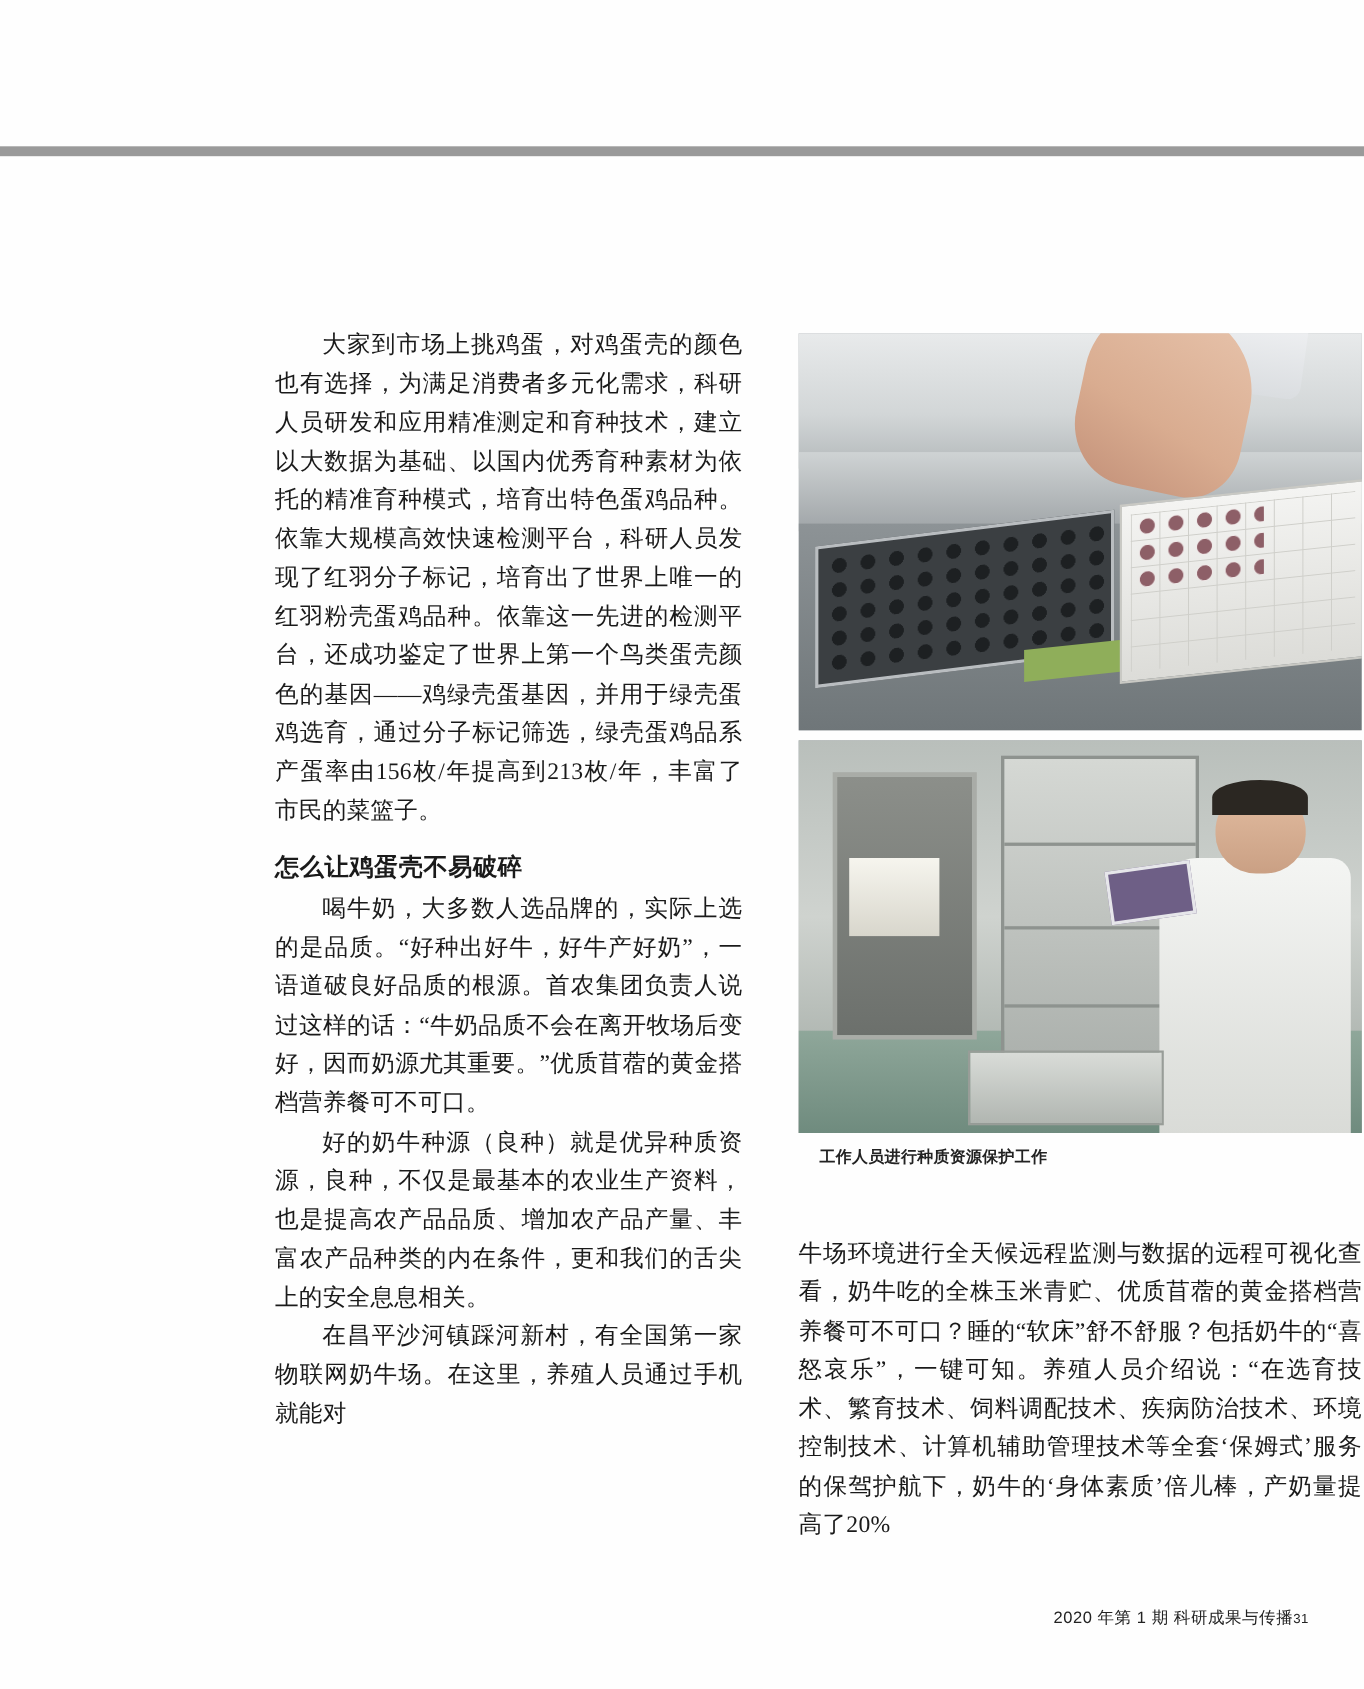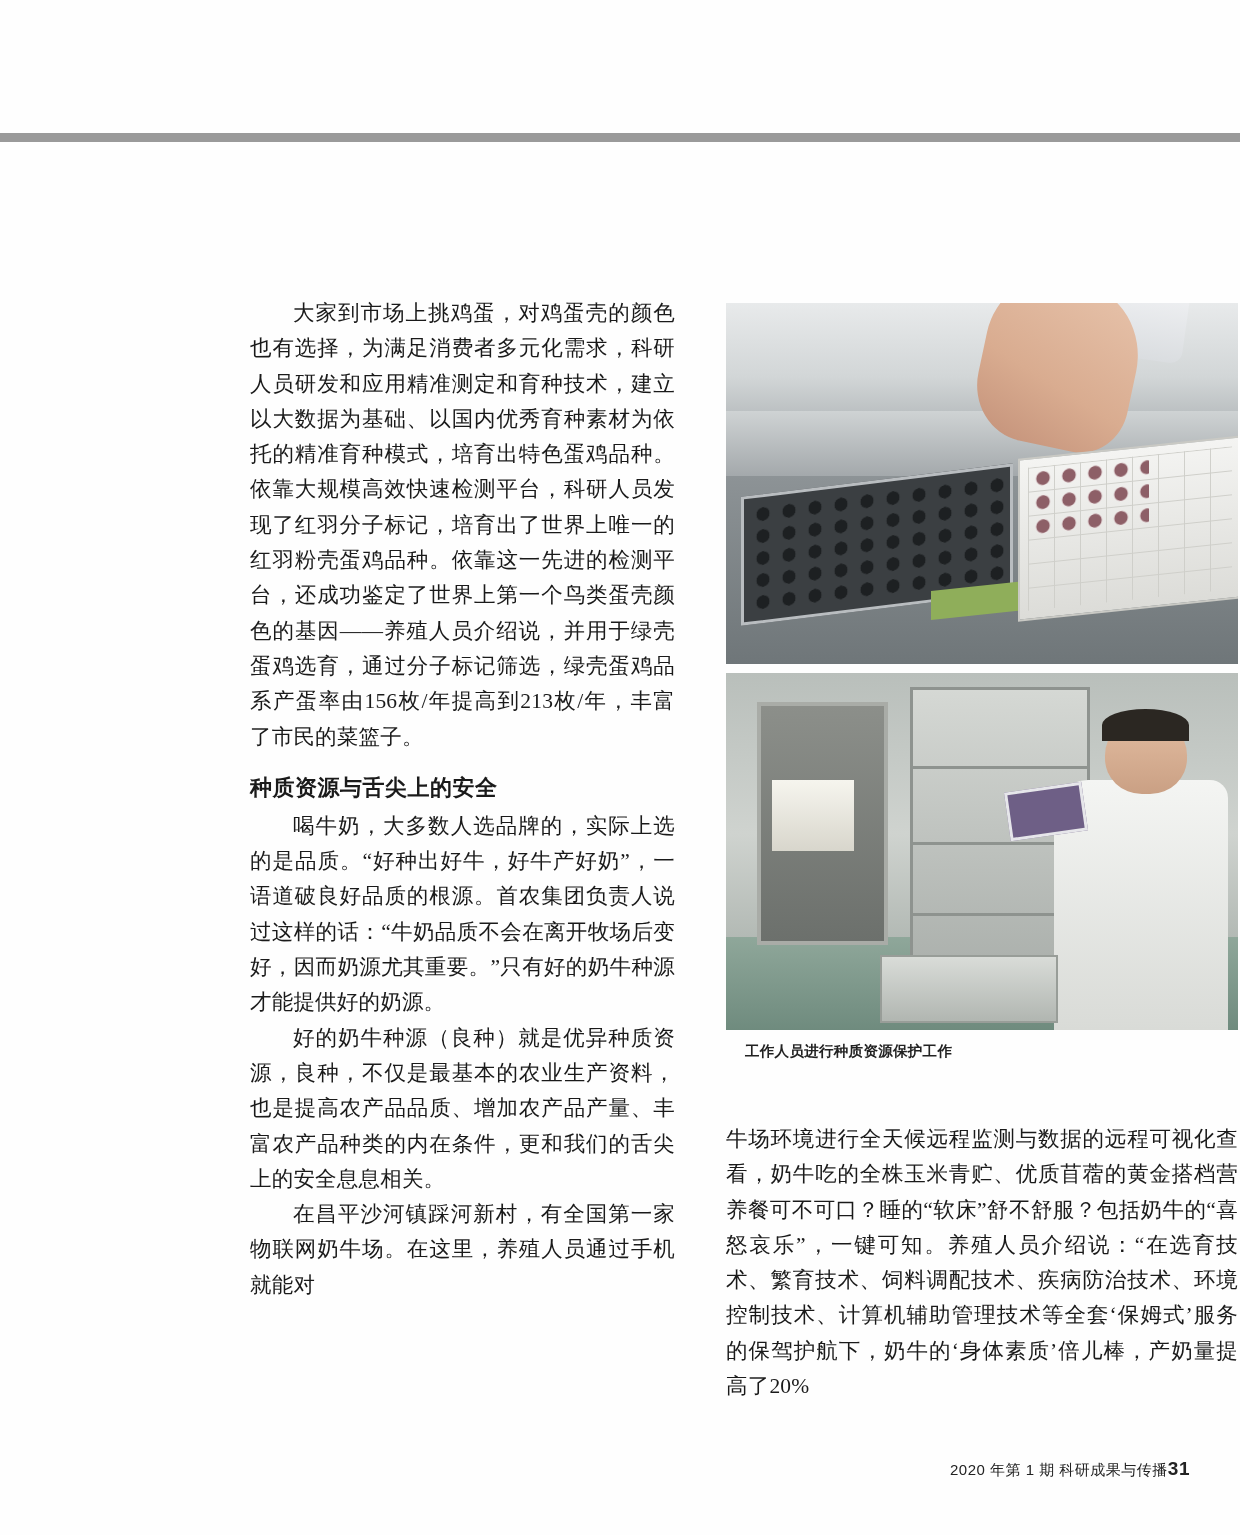--- a/index.html
+++ b/index.html
@@ -99,22 +99,22 @@
     right: 50px;
     bottom: 55px;
     font-size: 15px;
     font-family: "Liberation Sans", "DejaVu Sans", sans-serif;
     color: #222;
     letter-spacing: 0.5px;
     display: flex;
     align-items: baseline;
   }
   .footer .pageno {
-    font-size: 19px;
-    font-weight: bold;
+    font-size: 12px;
+    font-weight: normal;
   }
 
   
   .p1-bg-top {
     position: absolute; left: 0; top: 0; width: 100%; height: 34%;
     background: linear-gradient(180deg,#e8eaeb 0%,#d2d6d7 60%,#b3b8ba 100%);
   }
   .p1-bg-mid {
     position: absolute; left: 0; top: 30%; width: 100%; height: 20%;
     background: linear-gradient(180deg,#cfd3d4 0%,#9fa4a7 100%);
@@ -223,23 +223,23 @@
   }
 </style>
 </head>
 <body>
 
 <div class="page">
 
   <div class="top-rule"></div>
 
   <div class="col-left">
-    <p class="body">大家到市场上挑鸡蛋，对鸡蛋壳的颜色也有选择，为满足消费者多元化需求，科研人员研发和应用精准测定和育种技术，建立以大数据为基础、以国内优秀育种素材为依托的精准育种模式，培育出特色蛋鸡品种。依靠大规模高效快速检测平台，科研人员发现了红羽分子标记，培育出了世界上唯一的红羽粉壳蛋鸡品种。依靠这一先进的检测平台，还成功鉴定了世界上第一个鸟类蛋壳颜色的基因——养殖人员介绍说，并用于绿壳蛋鸡选育，通过分子标记筛选，绿壳蛋鸡品系产蛋率由156枚/年提高到213枚/年，丰富了市民的菜篮子。</p>
-    <h2 class="sub">种质资源与舌尖上的安全</h2>
-    <p class="body">喝牛奶，大多数人选品牌的，实际上选的是品质。“好种出好牛，好牛产好奶”，一语道破良好品质的根源。首农集团负责人说过这样的话：“牛奶品质不会在离开牧场后变好，因而奶源尤其重要。”只有好的奶牛种源才能提供好的奶源。</p>
+    <p class="body">大家到市场上挑鸡蛋，对鸡蛋壳的颜色也有选择，为满足消费者多元化需求，科研人员研发和应用精准测定和育种技术，建立以大数据为基础、以国内优秀育种素材为依托的精准育种模式，培育出特色蛋鸡品种。依靠大规模高效快速检测平台，科研人员发现了红羽分子标记，培育出了世界上唯一的红羽粉壳蛋鸡品种。依靠这一先进的检测平台，还成功鉴定了世界上第一个鸟类蛋壳颜色的基因——鸡绿壳蛋基因，并用于绿壳蛋鸡选育，通过分子标记筛选，绿壳蛋鸡品系产蛋率由156枚/年提高到213枚/年，丰富了市民的菜篮子。</p>
+    <h2 class="sub">怎么让鸡蛋壳不易破碎</h2>
+    <p class="body">喝牛奶，大多数人选品牌的，实际上选的是品质。“好种出好牛，好牛产好奶”，一语道破良好品质的根源。首农集团负责人说过这样的话：“牛奶品质不会在离开牧场后变好，因而奶源尤其重要。”优质苜蓿的黄金搭档营养餐可不可口。</p>
     <p class="body">好的奶牛种源（良种）就是优异种质资源，良种，不仅是最基本的农业生产资料，也是提高农产品品质、增加农产品产量、丰富农产品种类的内在条件，更和我们的舌尖上的安全息息相关。</p>
     <p class="body">在昌平沙河镇踩河新村，有全国第一家物联网奶牛场。在这里，养殖人员通过手机就能对</p>
   </div>
 
   <div class="photo photo-1">
     <div class="p1-bg-top"></div>
     <div class="p1-bg-mid"></div>
     <div class="p1-bg-bot"></div>
     <div class="p1-sleeve"></div>
     <div class="p1-arm"></div>

